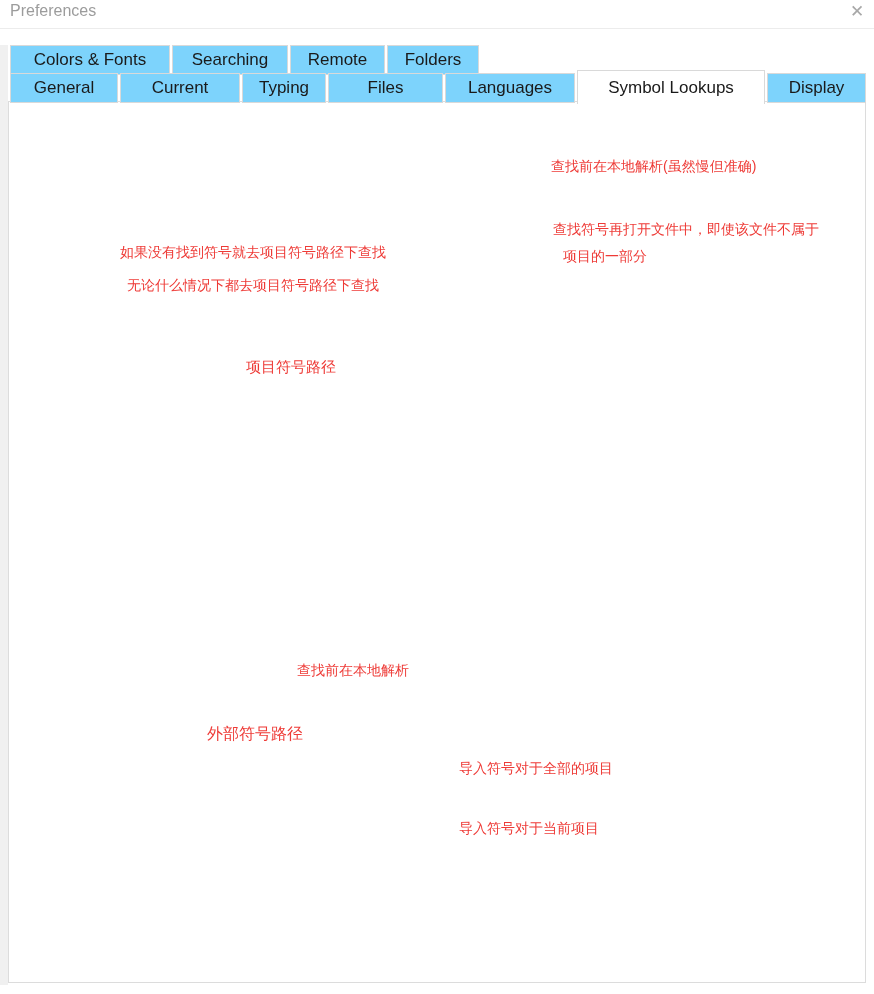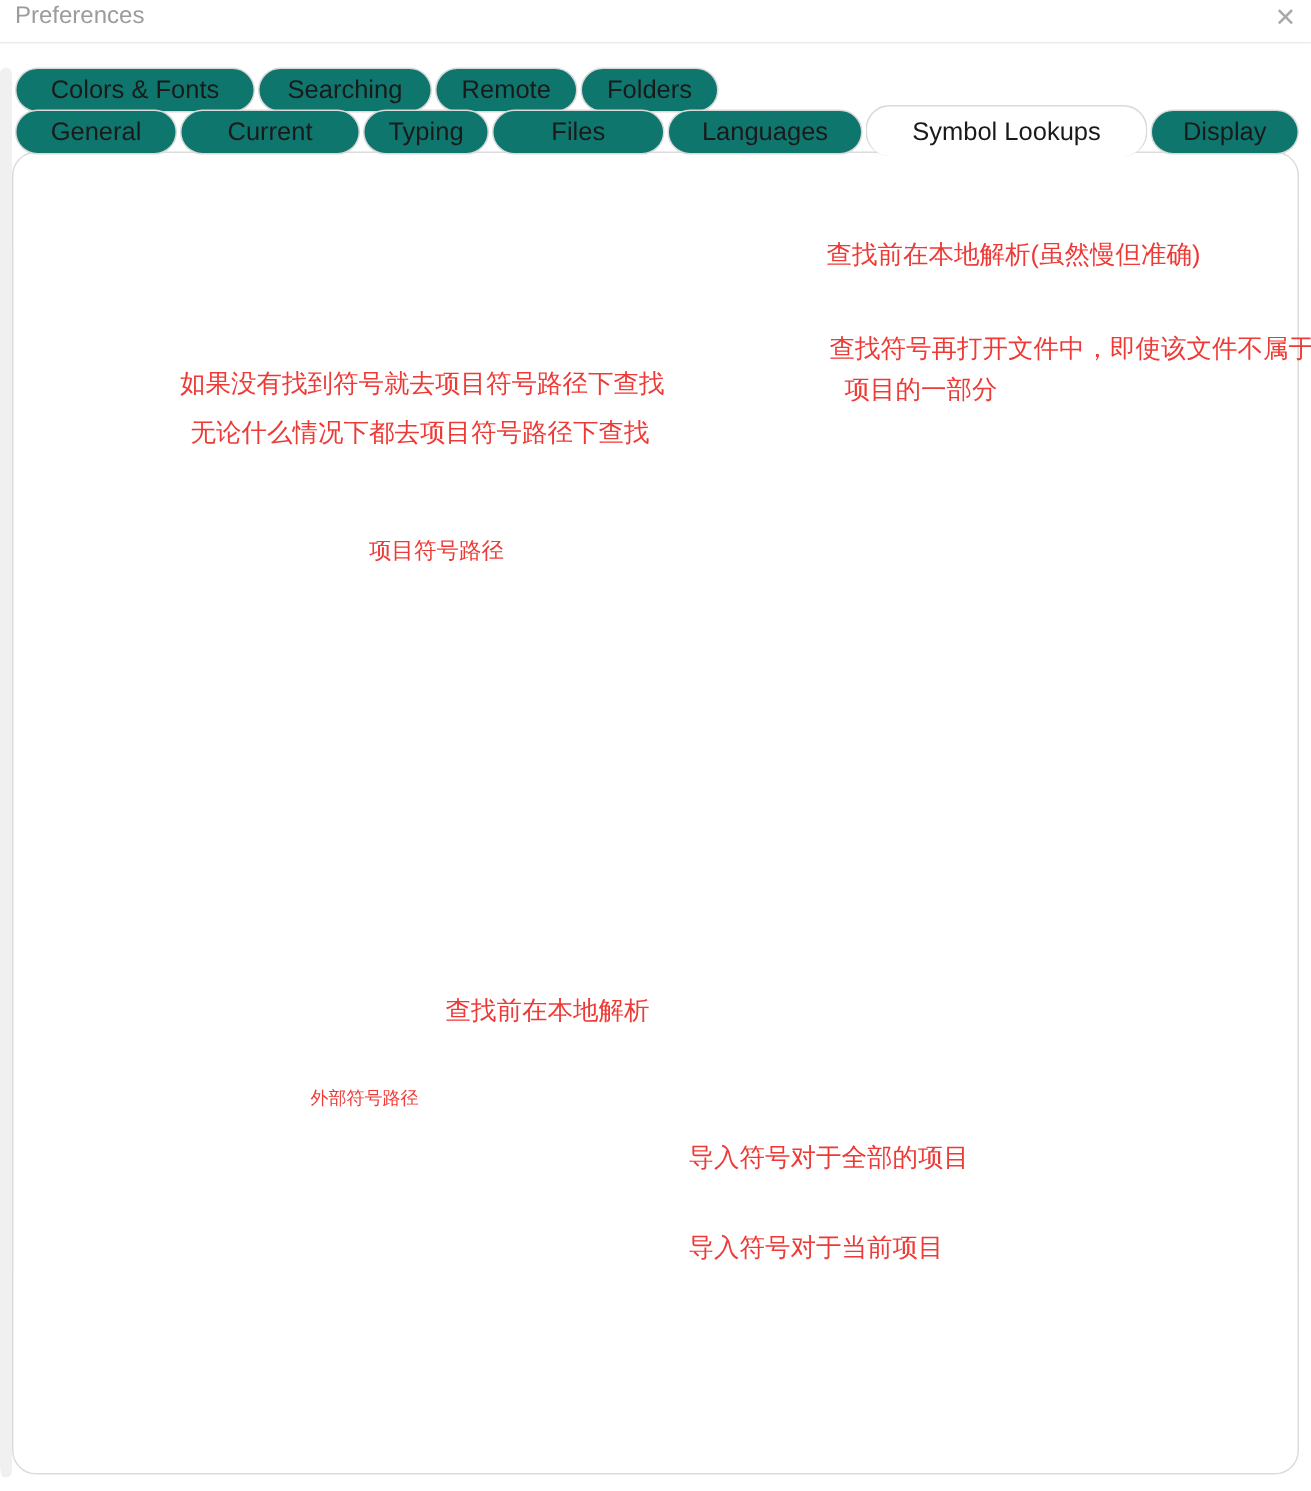--- a/index.html
+++ b/index.html
@@ -1,15 +1,15 @@
 <!DOCTYPE html>
 <html><head>
 <meta charset="utf-8">
 <style>
-  * { margin:0; padding:0; box-sizing:border-box;border-radius:16px; }
+  * { margin:0; padding:0; box-sizing:border-box; }
   html,body { background:#ffffff; }
   .window {
     position:relative; width:874px; height:994px; overflow:hidden;
     font-family:"Liberation Sans", sans-serif; background:#ffffff;
     color:#1c1c1c;
   }
   
   .titlebar-title {
     position:absolute; left:10px; top:2px; font-size:16px; color:#9c9c9c;
   }
@@ -26,40 +26,40 @@
   }
   .tab-page {
     position:absolute; left:8px; top:101px; width:858px; height:882px;
     background:#ffffff; border:1px solid #dcdcdc; z-index:1;
   }
   
   .tab-row { position:absolute; display:flex; z-index:2; }
   .tab-row-1 { left:10px; top:45px; height:28px; }
   .tab-row-2 { left:10px; top:73px; height:28px; }
   .tab {
-    height:30px; margin-right:2px; background:#0f766e; border:1px solid #d9d9d9;
+    height:30px; margin-right:2px; background:#7dd3fc; border:1px solid #d9d9d9;
     display:flex; align-items:center; justify-content:center;
     font-size:17px; color:#1a1a1a; cursor:default; white-space:nowrap;
   }
   .tab:last-child { margin-right:0; }
   .t-colors{width:160px}.t-syntaxf{width:178px}.t-syntaxd{width:205px}
   .t-searching{width:116px}.t-remote{width:95px}.t-folders{width:92px}
   .t-general{width:108px}.t-windows{width:120px}.t-typing{width:84px}
   .t-files{width:115px}.t-languages{width:130px}.t-symbol{width:188px}.t-display{width:99px}
   .tab.active {
     background:#ffffff; margin-top:-3px; height:34px; border-bottom:none; z-index:6;
   }
   
   .cb {
     position:absolute; width:17px; height:17px; background:#ffffff;
     border:1px solid #4d4d4d; display:flex; align-items:center; justify-content:center;
   }
   .cb .tick { font-size:15px; color:#111; line-height:17px; }
   .opt-label { position:absolute; font-size:17px; color:#1c1c1c; white-space:nowrap; }
-  .ann { position:absolute; font-size:17px; color:#ee3a36; white-space:nowrap; z-index:8; }
+  .ann { position:absolute; font-size:14px; color:#ee3a36; white-space:nowrap; z-index:8; }
   .cb1{left:45px; top:158px;} .lab1{left:70px; top:156px;} .ann1{left:551px; top:158px;}
   .cb2{left:45px; top:191px;} .lab2{left:70px; top:189px;} .ann2{left:467px; top:191px;}
   .cb3{left:45px; top:224px;} .lab3{left:70px; top:222px;} .ann3{left:553px; top:221px;} .ann3b{left:563px; top:248px;}
   .cb4{left:45px; top:260px;} .lab4{left:70px; top:256px;} .ann4{left:120px; top:244px;}
   .cb5{left:45px; top:293px;} .lab5{left:70px; top:289px;} .ann5{left:127px; top:277px;}
   
   .psp-label { position:absolute; left:43px; top:351px; font-size:17px; }
   .psp-ann   { left:246px; top:358px; font-size:15px; }
   .psp-listbox {
     position:absolute; left:43px; top:381px; width:607px; height:228px;
@@ -73,21 +73,21 @@
   }
   .btn-add     { left:43px; top:646px; width:218px; height:42px; }
   .ann-add     { left:297px; top:662px; }
   .btn-impall  { left:43px; top:747px; width:385px; height:38px; }
   .ann-impall  { left:459px; top:760px; }
   .btn-impcur  { left:43px; top:811px; width:385px; height:38px; }
   .ann-impcur  { left:459px; top:820px; }
   
   .ext-label { position:absolute; left:33px; top:713px; font-size:17px; }
   .ext-line  { position:absolute; left:186px; top:723px; width:474px; height:1px; background:#a3a3a3; }
-  .ext-ann   { left:207px; top:724px; font-size:12px; }
+  .ext-ann   { left:207px; top:724px; font-size:16px; }
 </style>
 </head>
 <body>
 
 <div class="window">
 
   <div class="titlebar-title">Preferences</div>
   <div class="titlebar-close">✕</div>
   <div class="titlebar-sep"></div>
 

